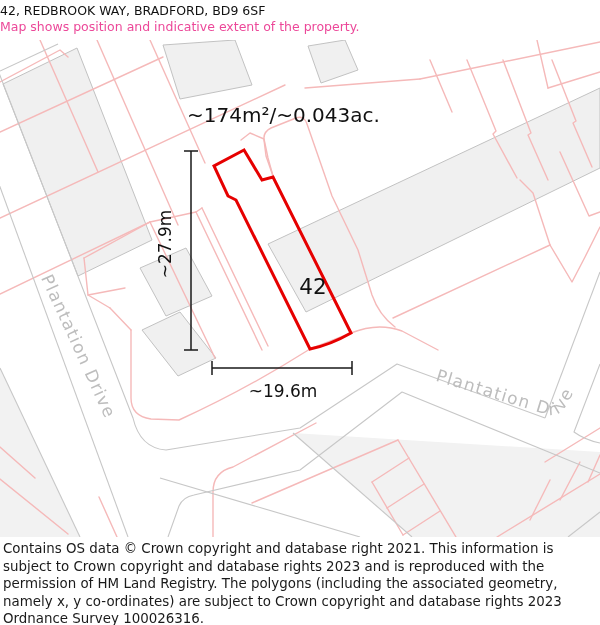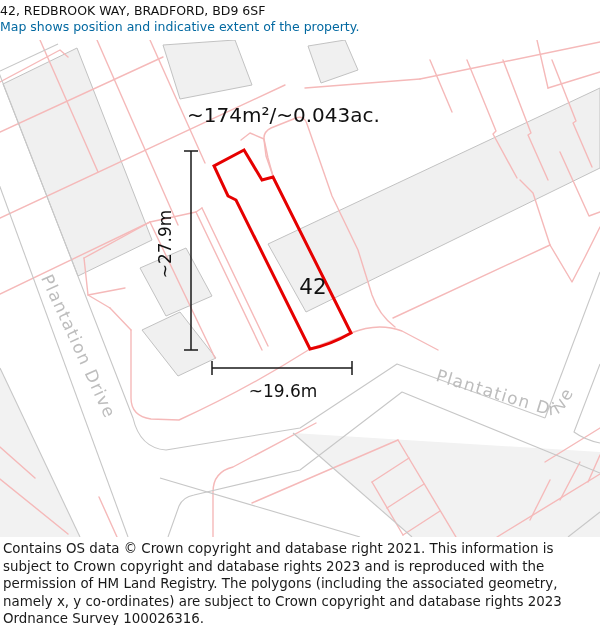--- a/index.html
+++ b/index.html
@@ -12,21 +12,21 @@
     --dimension-line:#1a1a1a;
   }
   *{margin:0;padding:0;box-sizing:border-box;}
   html,body{background:#ffffff;}
   .screen{
     position:relative;width:600px;height:625px;background:#ffffff;overflow:hidden;
     font-family:"DejaVu Sans","Liberation Sans",sans-serif;color:#111;
   }
   .header{position:absolute;top:0;left:0;width:524px;text-align:left;}
   .header .title{margin-top:3px;font-size:12.5px;line-height:15px;color:#111;}
-  .header .subtitle{margin-top:1px;font-size:12.5px;line-height:15px;color:#0369a1;}
+  .header .subtitle{margin-top:1px;font-size:12.5px;line-height:15px;color:#ec4899;}
   .map-wrap{position:absolute;top:40px;left:0;width:600px;height:497px;}
   svg{display:block;}
   .parcel-fill{fill:#f2f2f2;stroke:none;}
   .building{fill:var(--building-fill);stroke:var(--building-edge);stroke-width:1;}
   .pink{stroke:var(--parcel-line);stroke-width:1.4;fill:none;stroke-linejoin:round;stroke-linecap:round;}
   .road{stroke:var(--road-edge);stroke-width:1.1;fill:none;stroke-linejoin:round;}
   .property{stroke:var(--property-outline);stroke-width:3;fill:none;stroke-linejoin:miter;}
   .dim{stroke:var(--dimension-line);stroke-width:1.5;fill:none;}
   .dim-text{font-size:17px;fill:#111;}
   .area-text{font-size:20px;fill:#111;}

